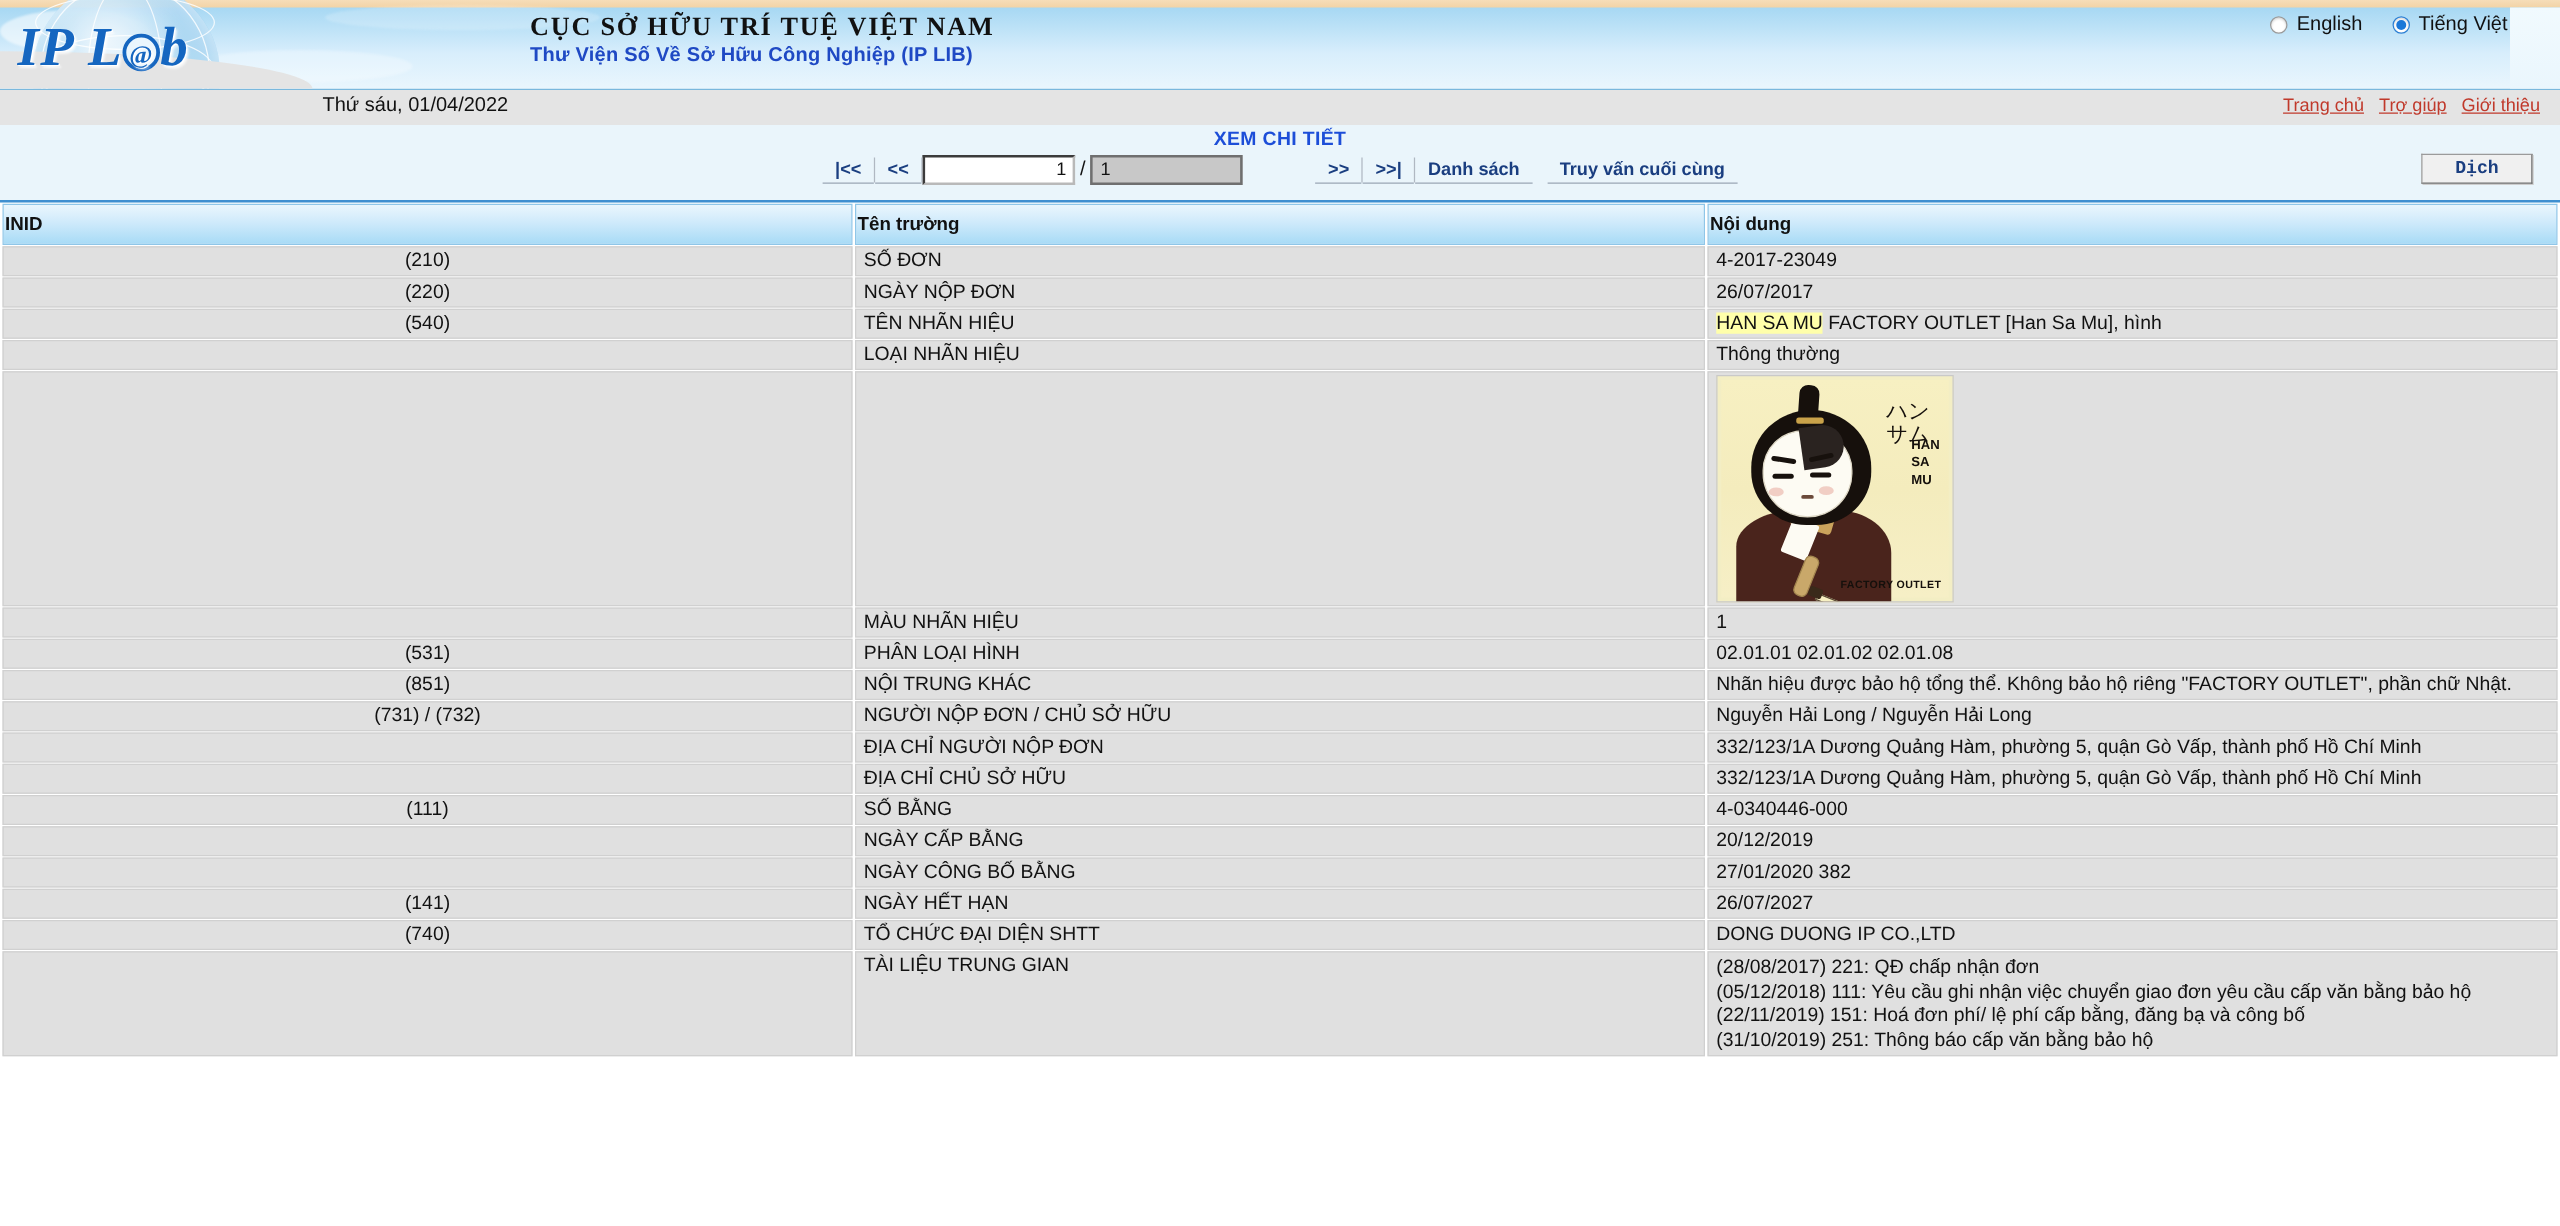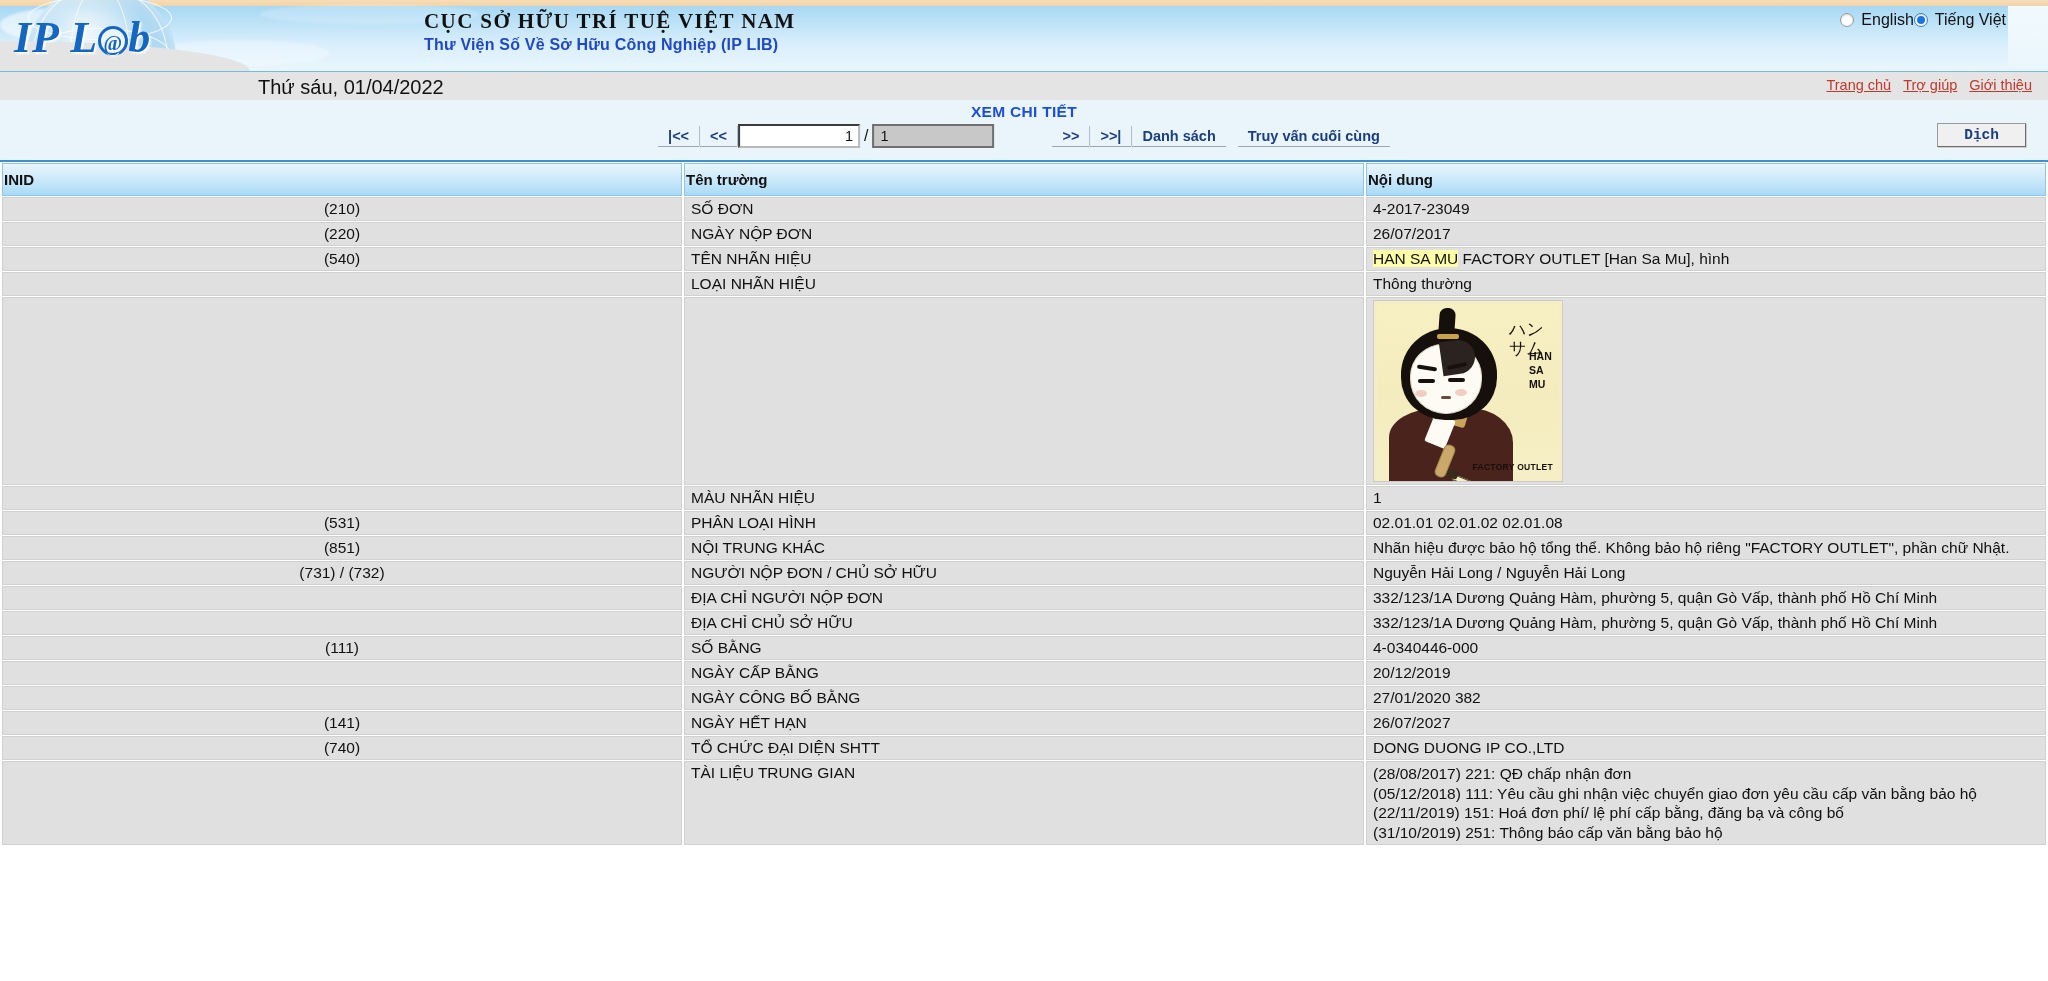--- a/index.html
+++ b/index.html
@@ -77,21 +77,21 @@
     font-weight: bold; font-size: 21px; letter-spacing: 1.4px;
     color: #111111; white-space: nowrap;
   }
   #title-sub {
     font-weight: bold; font-size: 16px; color: #1f49c4;
     letter-spacing: .2px; margin-top: 2px; white-space: nowrap;
   }
 
   #lang-block {
     position:absolute; right: 42px; top: 11px; z-index:5;
-    display:flex; align-items:center; 
+    display:flex; align-items:center; gap: 24px;
     font-size: 16px; color:#111;
   }
   .radio-wrap { display:flex; align-items:center; gap:7px; cursor:pointer; }
   .radio {
     width: 14px; height: 14px; border-radius:50%;
     background:#fff; border:1px solid #9a9a9a;
     display:inline-block; position:relative;
     box-shadow: inset 0 1px 2px rgba(0,0,0,.18);
   }
   .radio.checked { background:#ffffff; border-color:#2b7fd4; }
@@ -104,21 +104,21 @@
     background: linear-gradient(to bottom,#f1fafe,#eaf6fd);
   }
 
   
   #navbar {
     height: 28px; background:#e4e4e4;
     position:relative;
   }
   #date-text {
     position:absolute; left: 258px; top: 4px;
-    font-size: 20px; color:#111;
+    font-size: 16px; color:#111;
   }
   #nav-links {
     position:absolute; right: 16px; top: 5px;
     display:flex; gap: 12px; font-size: 14.5px;
   }
   #nav-links a { color:#c0392b; text-decoration: underline; }
 
   
   #toolbar {
     position:relative; height: 62px;

